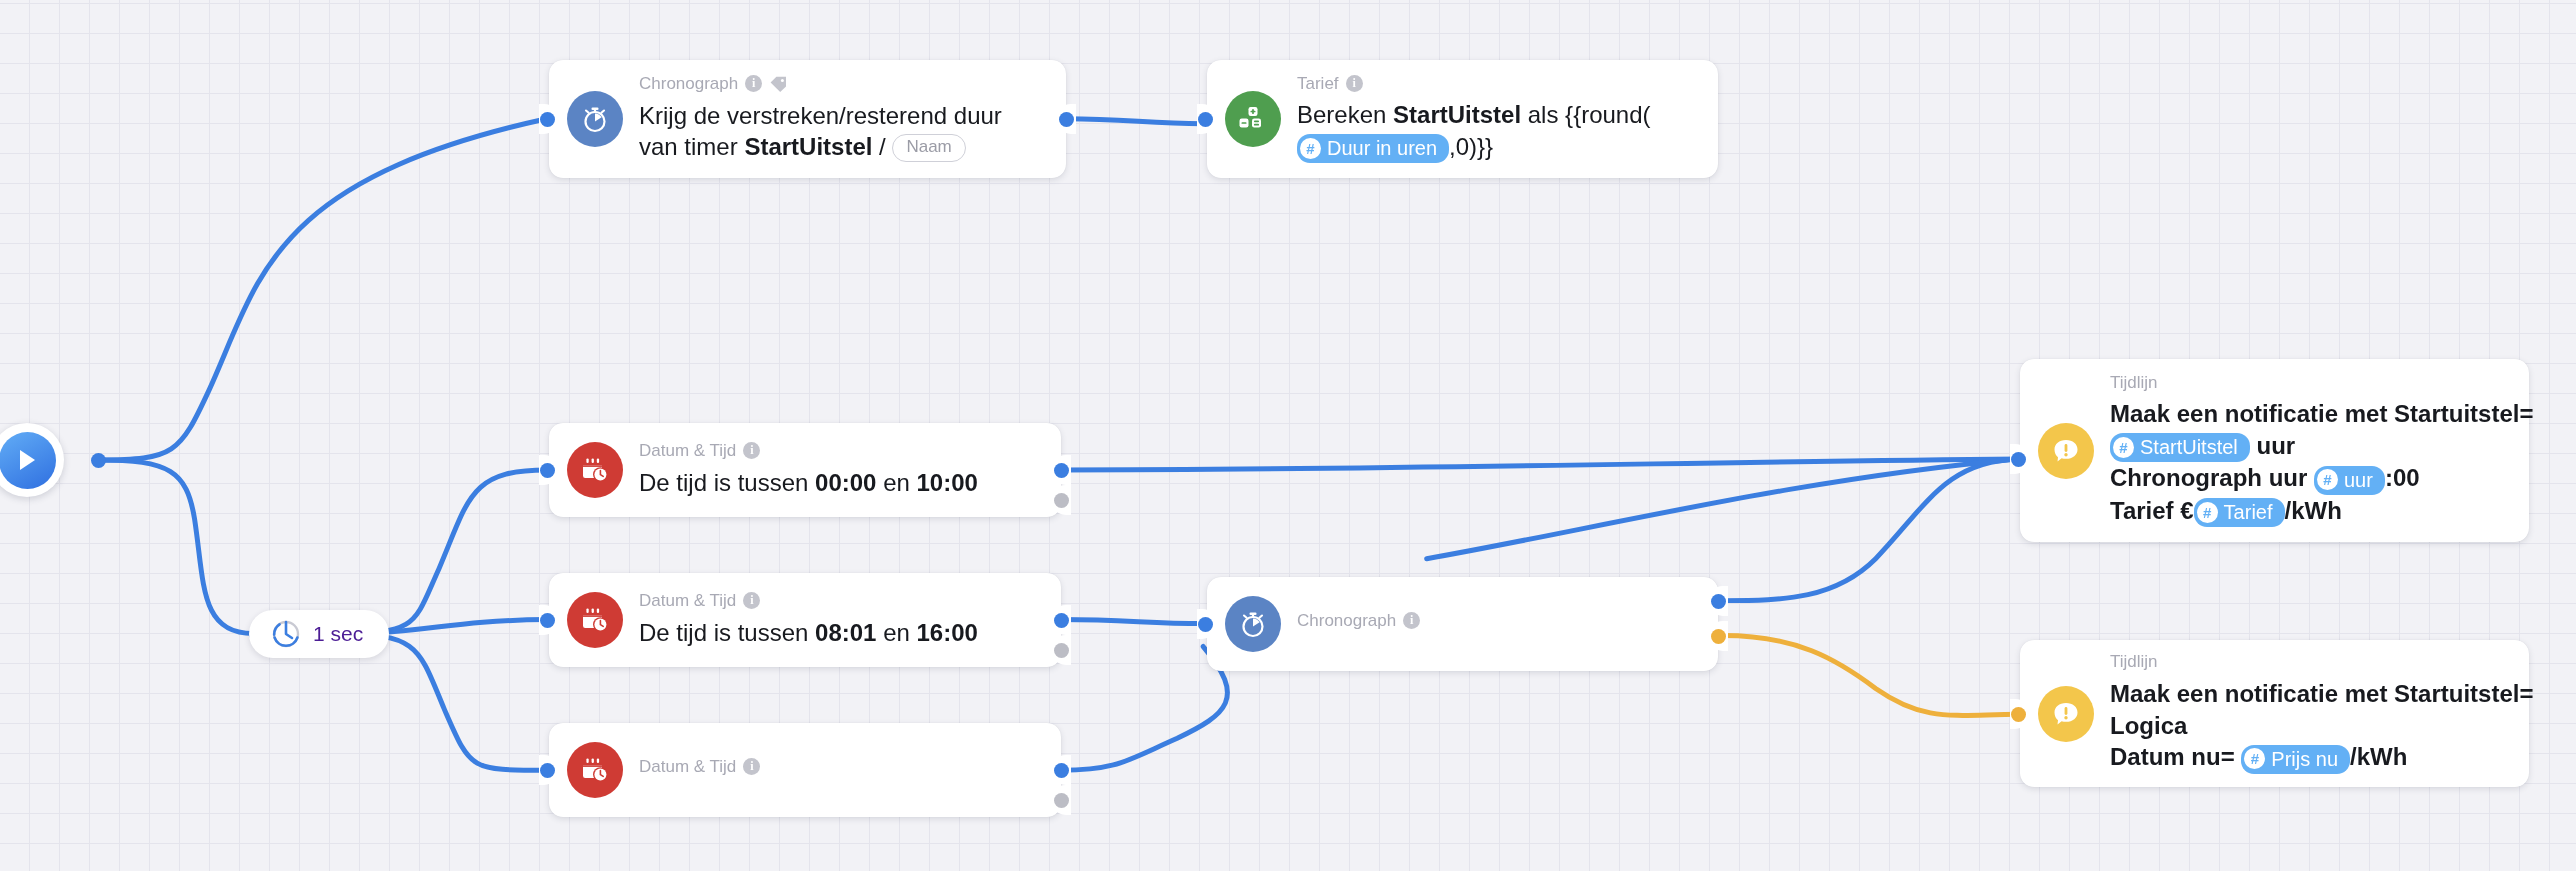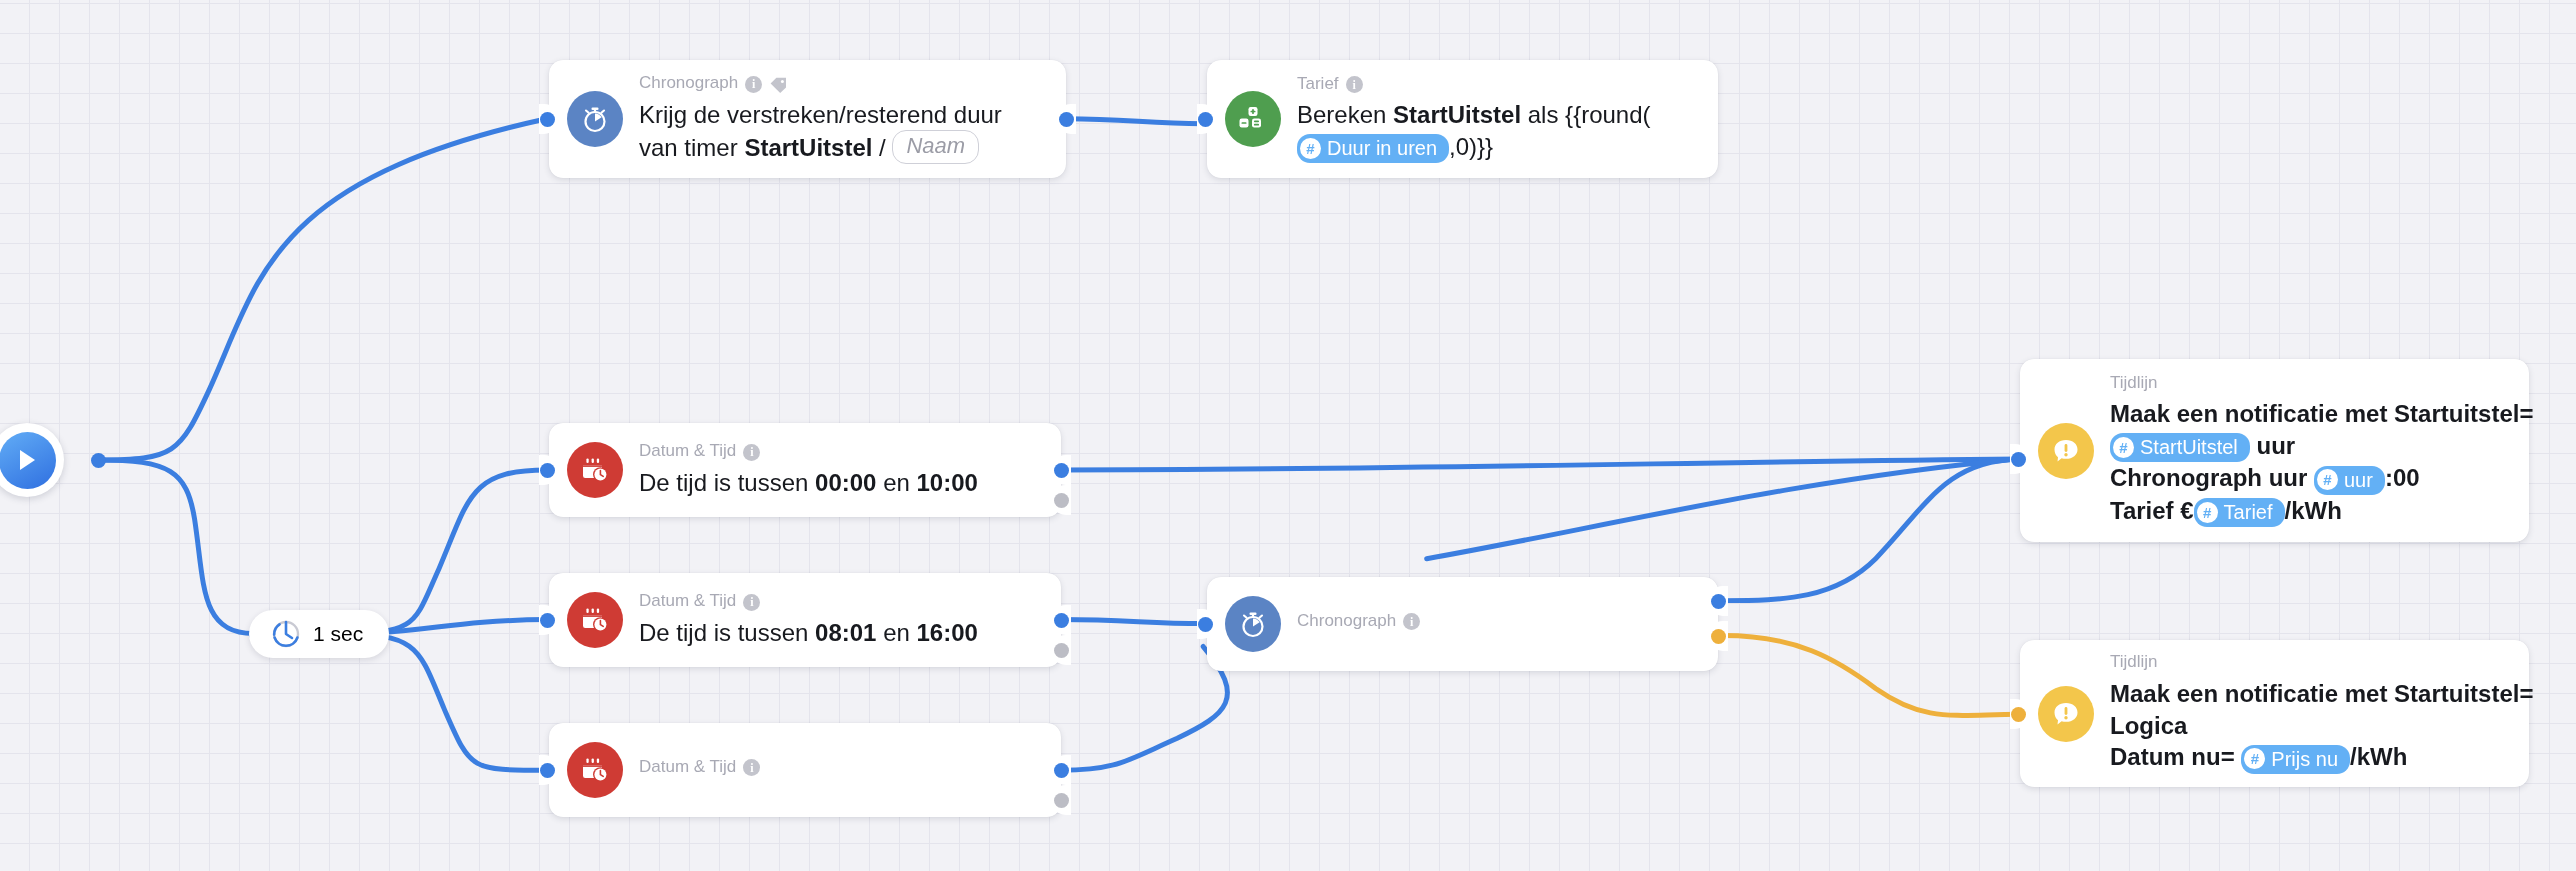--- a/index.html
+++ b/index.html
@@ -36,21 +36,21 @@
   }
   .node-icon {
     flex: 0 0 auto;
     width: 56px; height: 56px;
     border-radius: 50%;
     display: flex; align-items: center; justify-content: center;
     margin-right: 16px;
   }
   .node-body { display: flex; flex-direction: column; justify-content: center; }
   .node-kind {
-    display: flex; align-items: flex-end; gap: 7px;
+    display: flex; align-items: flex-start; gap: 7px;
     font-size: 17px; color: #a8a9b4; line-height: 1.1;
     margin-bottom: 6px; white-space: nowrap;
   }
   .info-icon {
     width: 17px; height: 17px; border-radius: 50%;
     background: #c3c4cc; color: #ffffff;
     font-size: 12px; font-weight: bold;
     display: inline-flex; align-items: center; justify-content: center;
     font-family: "Liberation Serif", serif; line-height: 1;
   }
@@ -58,25 +58,24 @@
   .node-text {
     font-size: 24px; color: #181a1f; line-height: 1.32;
     white-space: nowrap;
   }
   .node-text b { font-weight: bold; }
   .pill-outline {
     display: inline-block;
     border: 1px solid #cfd0d8;
     border-radius: 14px;
     color: #9b9ca6;
-    font-size: 22px;
+    font-size: 17px;
     padding: 1px 13px 3px 13px;
     vertical-align: 3px;
     line-height: 1.25;
-    font-style: italic;
   }
   .chip {
     display: inline-flex;
     align-items: center;
     background: #63b0f5;
     color: #ffffff;
     border-radius: 13px;
     font-size: 20px;
     font-weight: normal;
     padding: 1px 12px 2px 3px;
@@ -130,21 +129,21 @@
     height: 48px;
     border-radius: 24px;
     background: #ffffff;
     box-shadow: 0 2px 6px rgba(40,45,70,0.14);
     display: flex; align-items: center;
     padding: 0 26px 0 20px;
     gap: 10px;
     z-index: 5;
   }
   #delay-node .delay-label {
-    font-size: 21px; color: #000000; font-weight: normal;
+    font-size: 21px; color: #4c1d95; font-weight: normal;
     white-space: nowrap;
   }
 </style>
 </head>
 <body>
 
 <div id="canvas">
 
   <svg id="edges" viewBox="0 0 2582 874" preserveAspectRatio="none" aria-hidden="true">
     <g fill="none" stroke="#3b7ee0" stroke-width="5" stroke-linecap="round">

